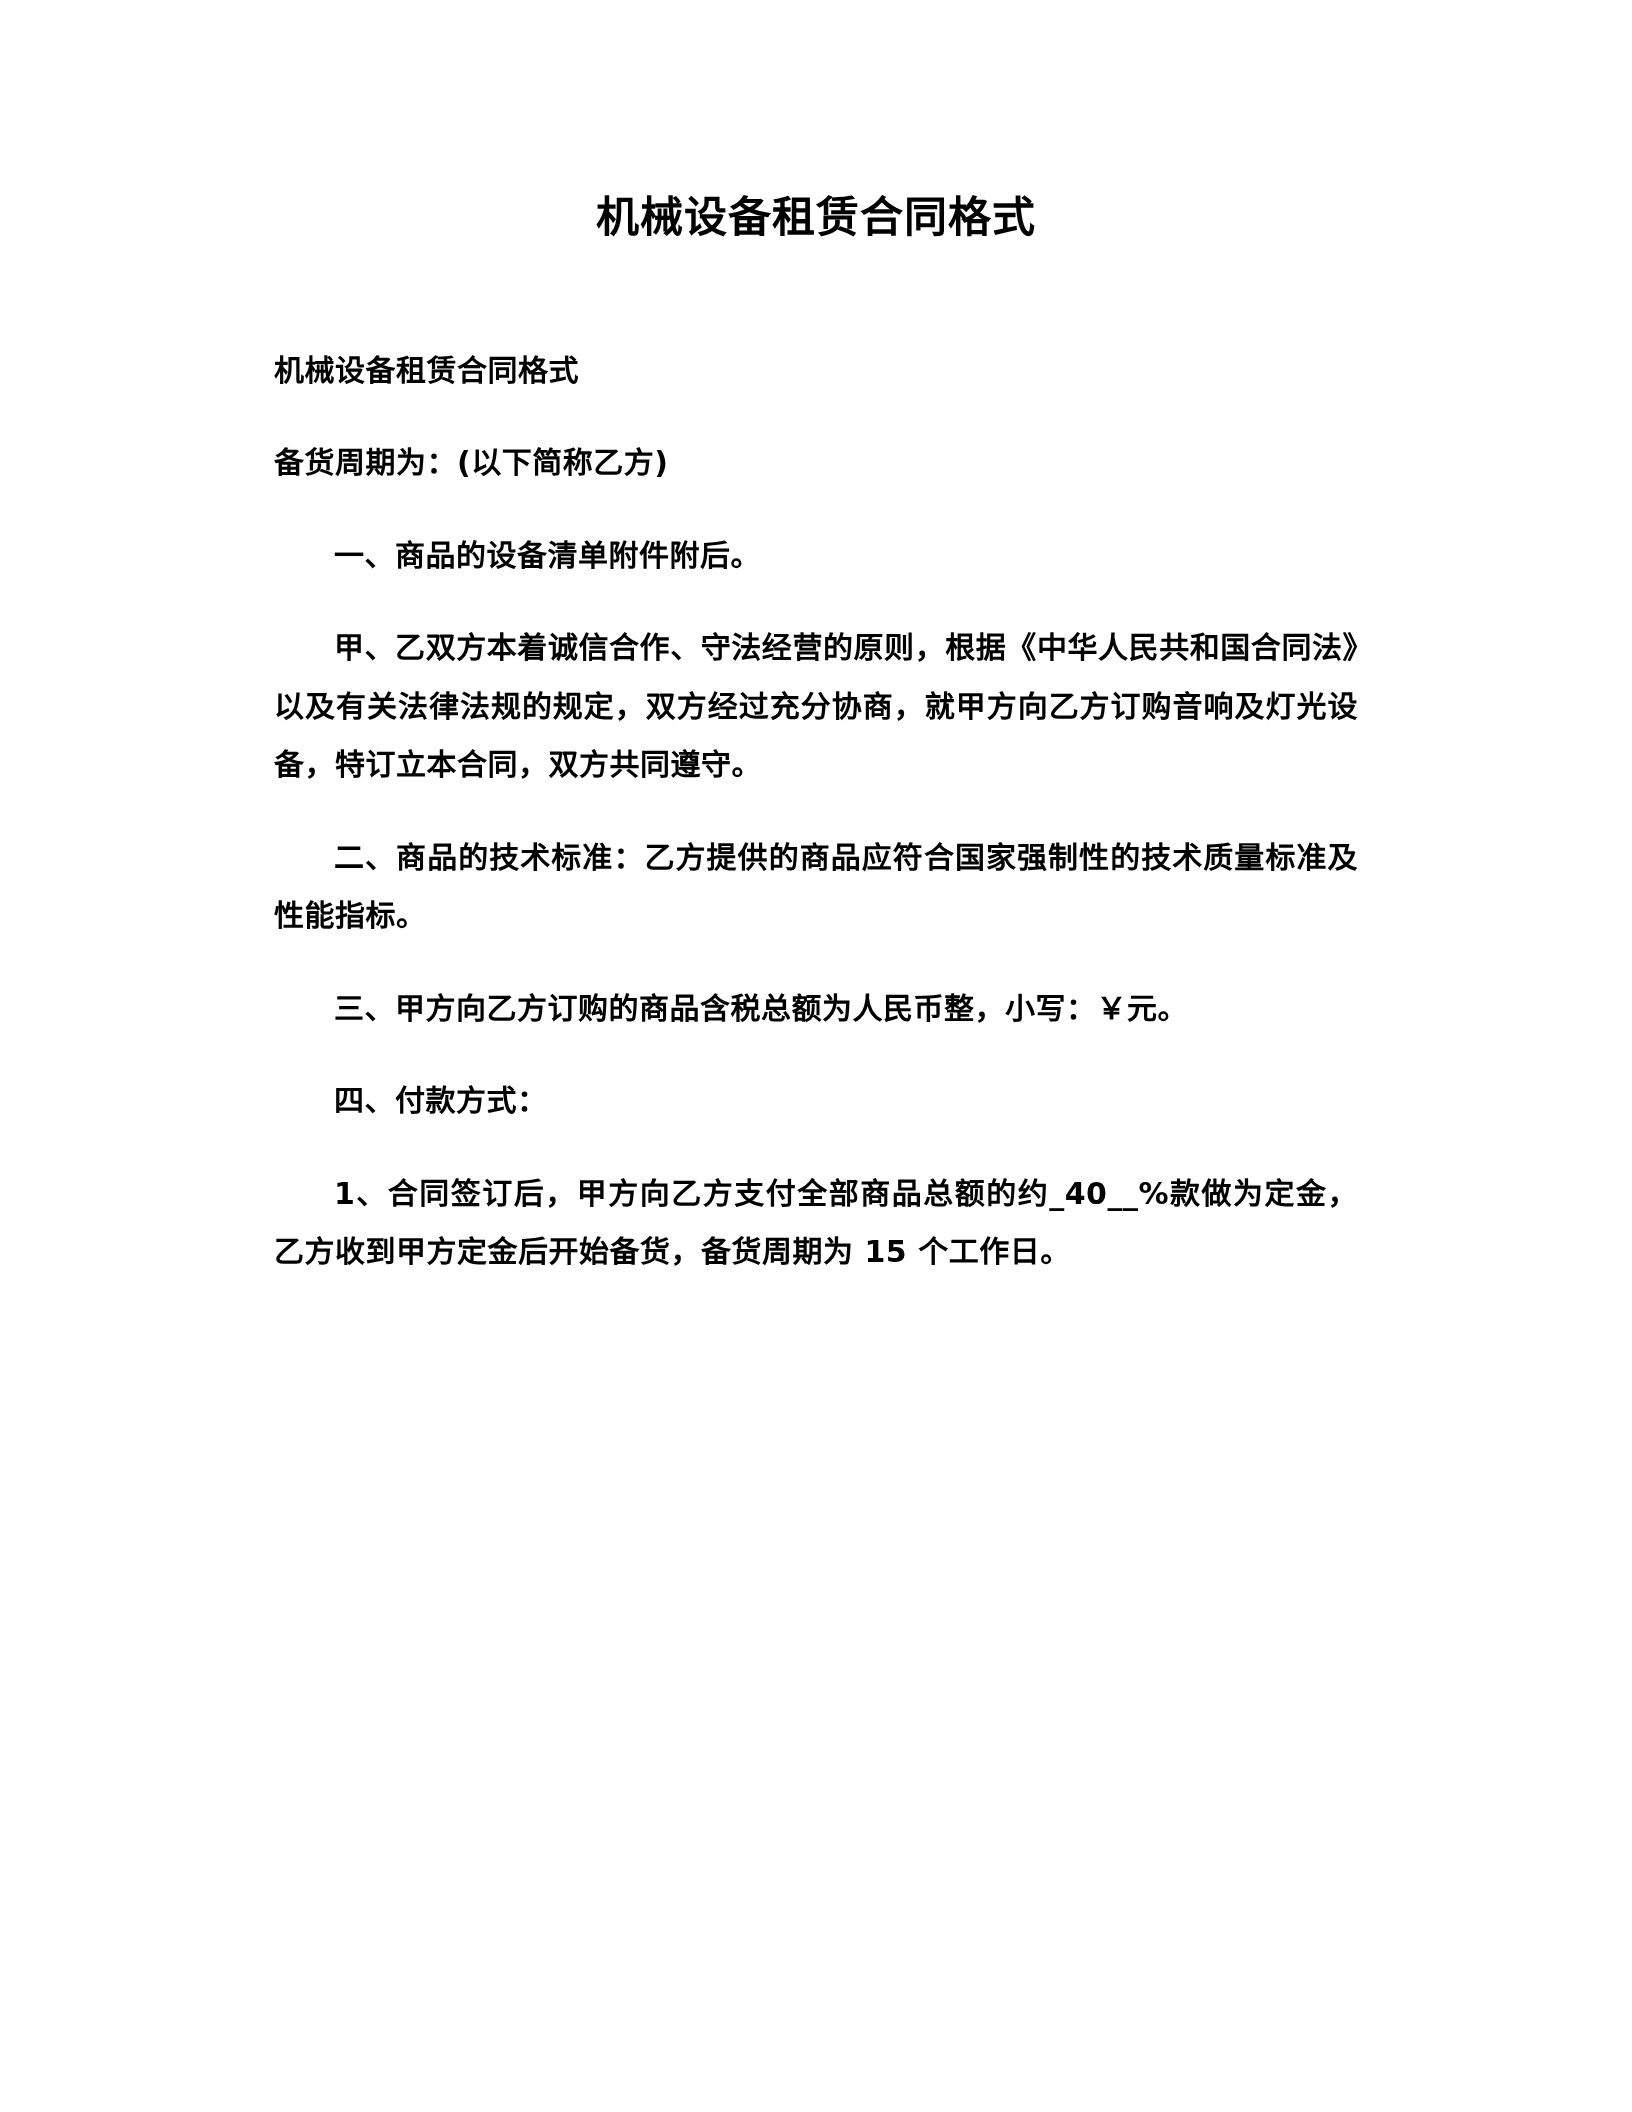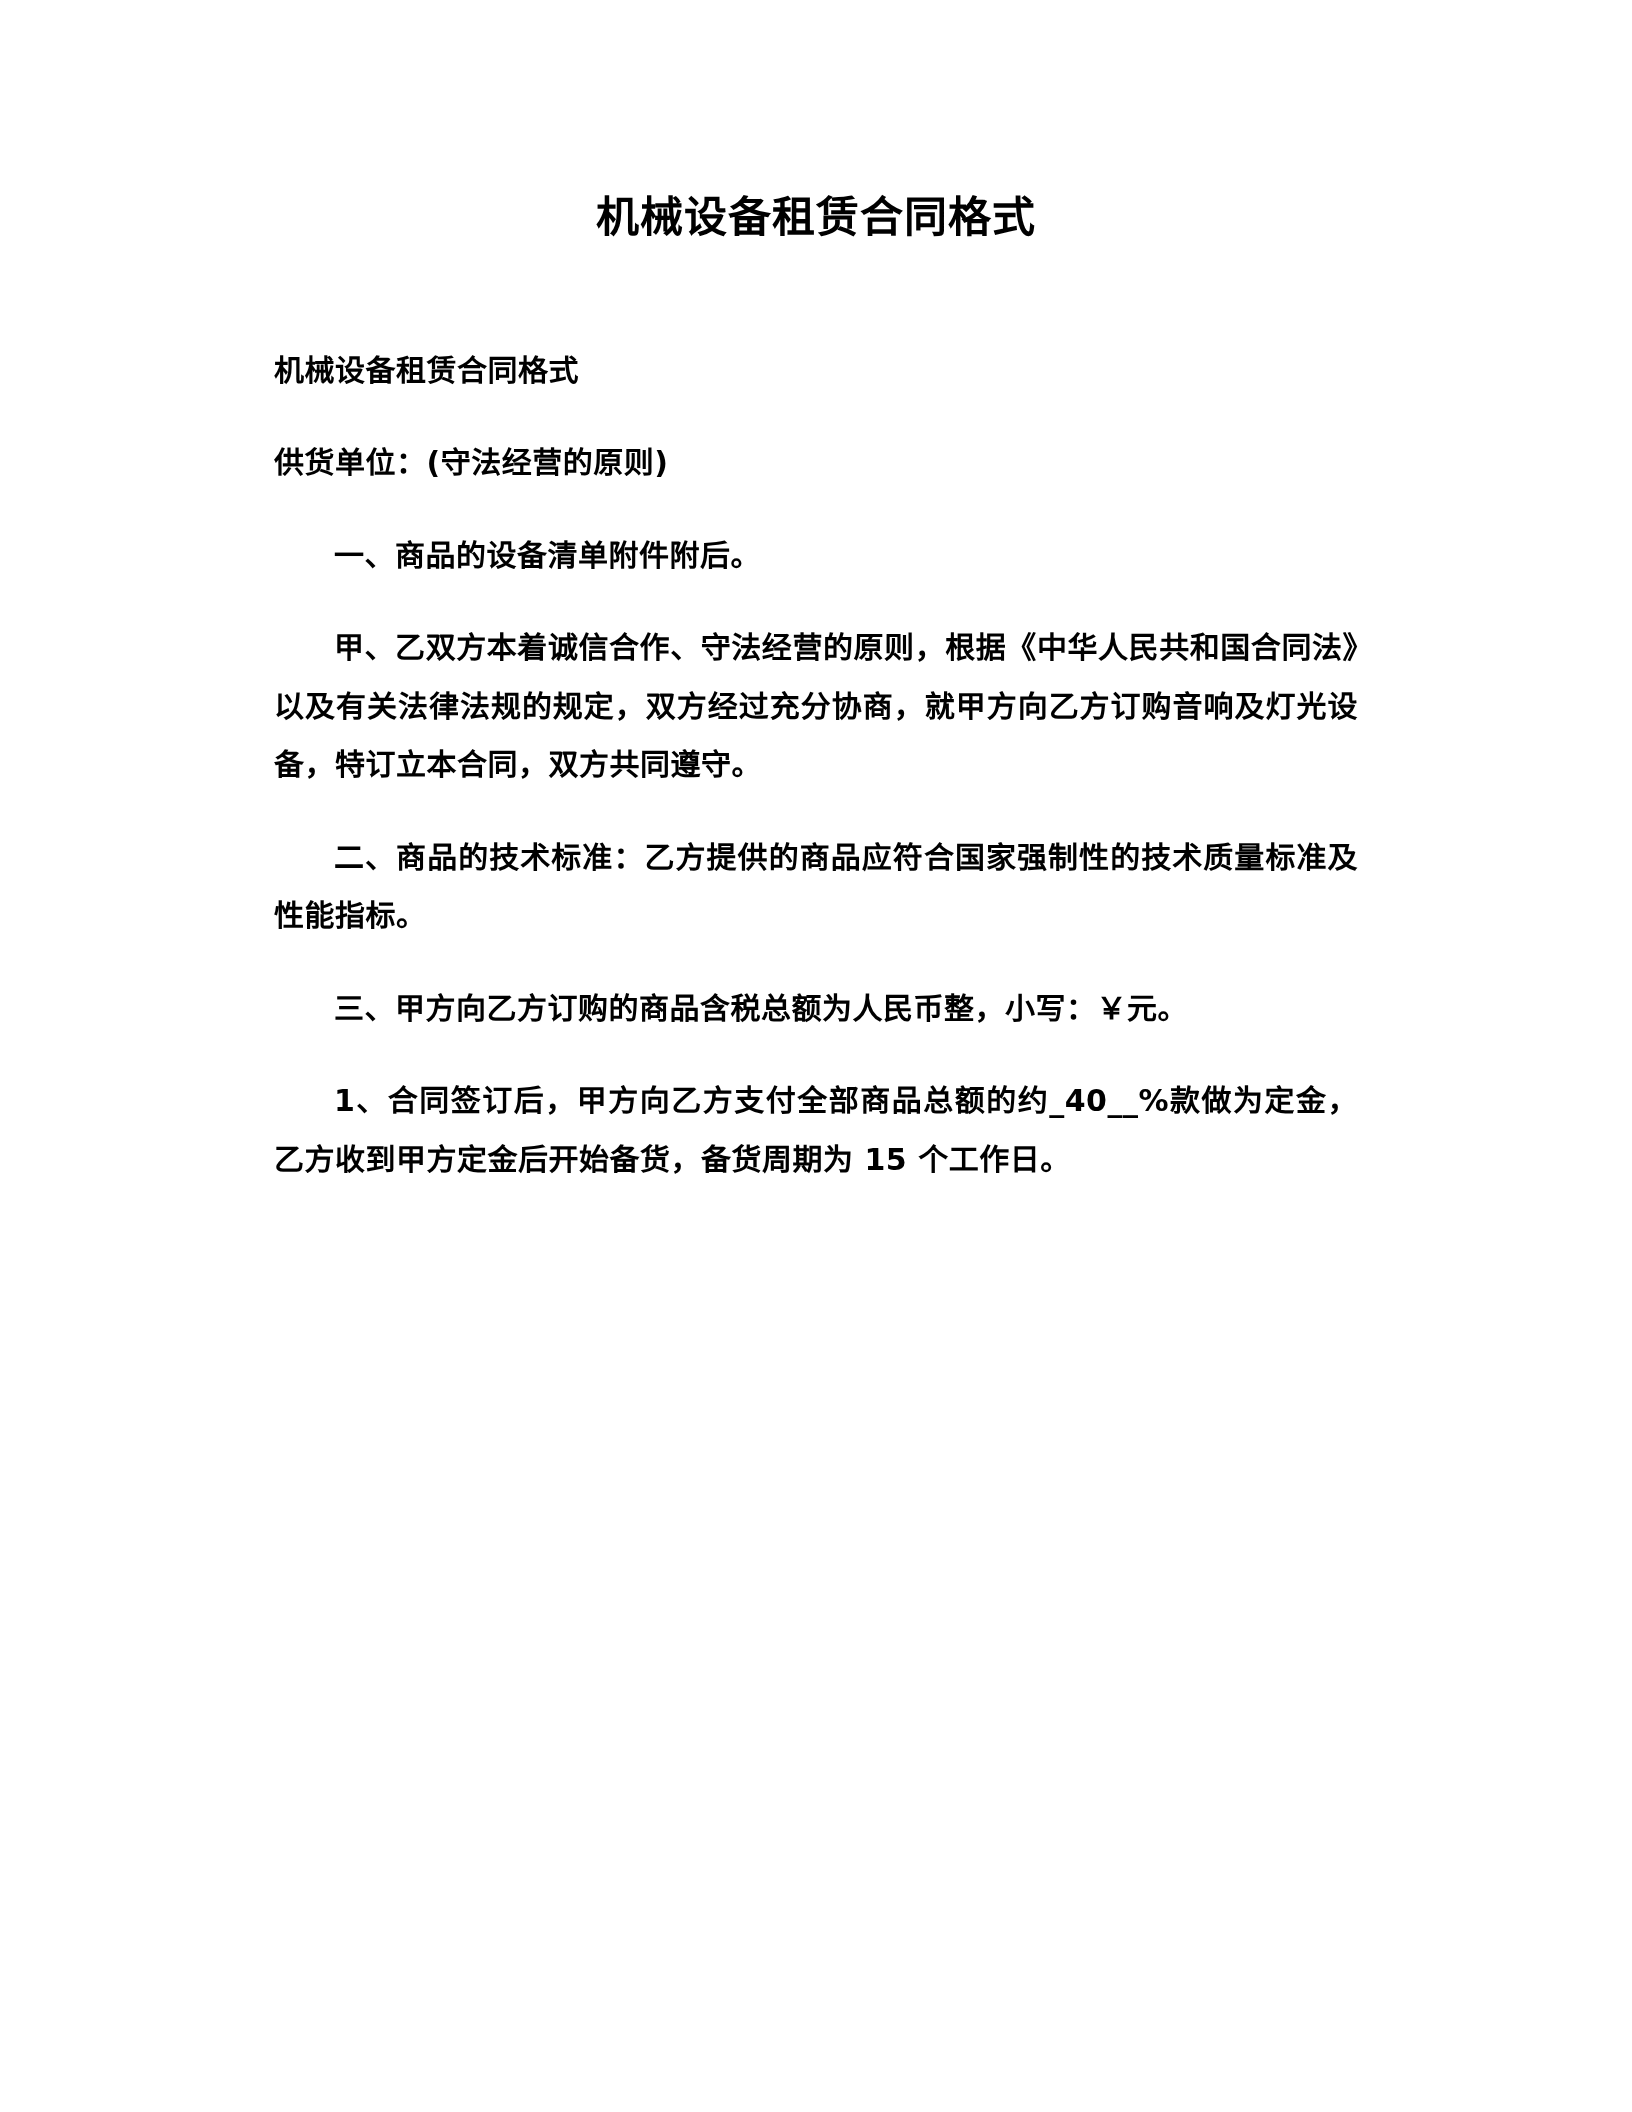--- a/index.html
+++ b/index.html
@@ -53,21 +53,22 @@
 </style>
 </head>
 <body>
 
 <div class="page">
 
   <h1 class="doc-title">机械设备租赁合同格式</h1>
 
   <div class="body-block">
     <p class="para noindent">机械设备租赁合同格式</p>
-    <p class="para noindent">供货单位：(守法经营的原则)</p>
+    <p class="para noindent">备货周期为：(以下简称乙方)</p>
     <p class="para indent">一、商品的设备清单附件附后。</p>
     <p class="para indent">甲、乙双方本着诚信合作、守法经营的原则，根据《中华人民共和国合同法》以及有关法律法规的规定，双方经过充分协商，就甲方向乙方订购音响及灯光设备，特订立本合同，双方共同遵守。</p>
     <p class="para indent">二、商品的技术标准：乙方提供的商品应符合国家强制性的技术质量标准及性能指标。</p>
     <p class="para indent">三、甲方向乙方订购的商品含税总额为人民币整，小写：￥元。</p>
+    <p class="para indent">四、付款方式：</p>
     <p class="para indent">1、合同签订后，甲方向乙方支付全部商品总额的约_40__%款做为定金，乙方收到甲方定金后开始备货，备货周期为 15 个工作日。</p>
   </div>
 
 </div>
 
 </body></html>

